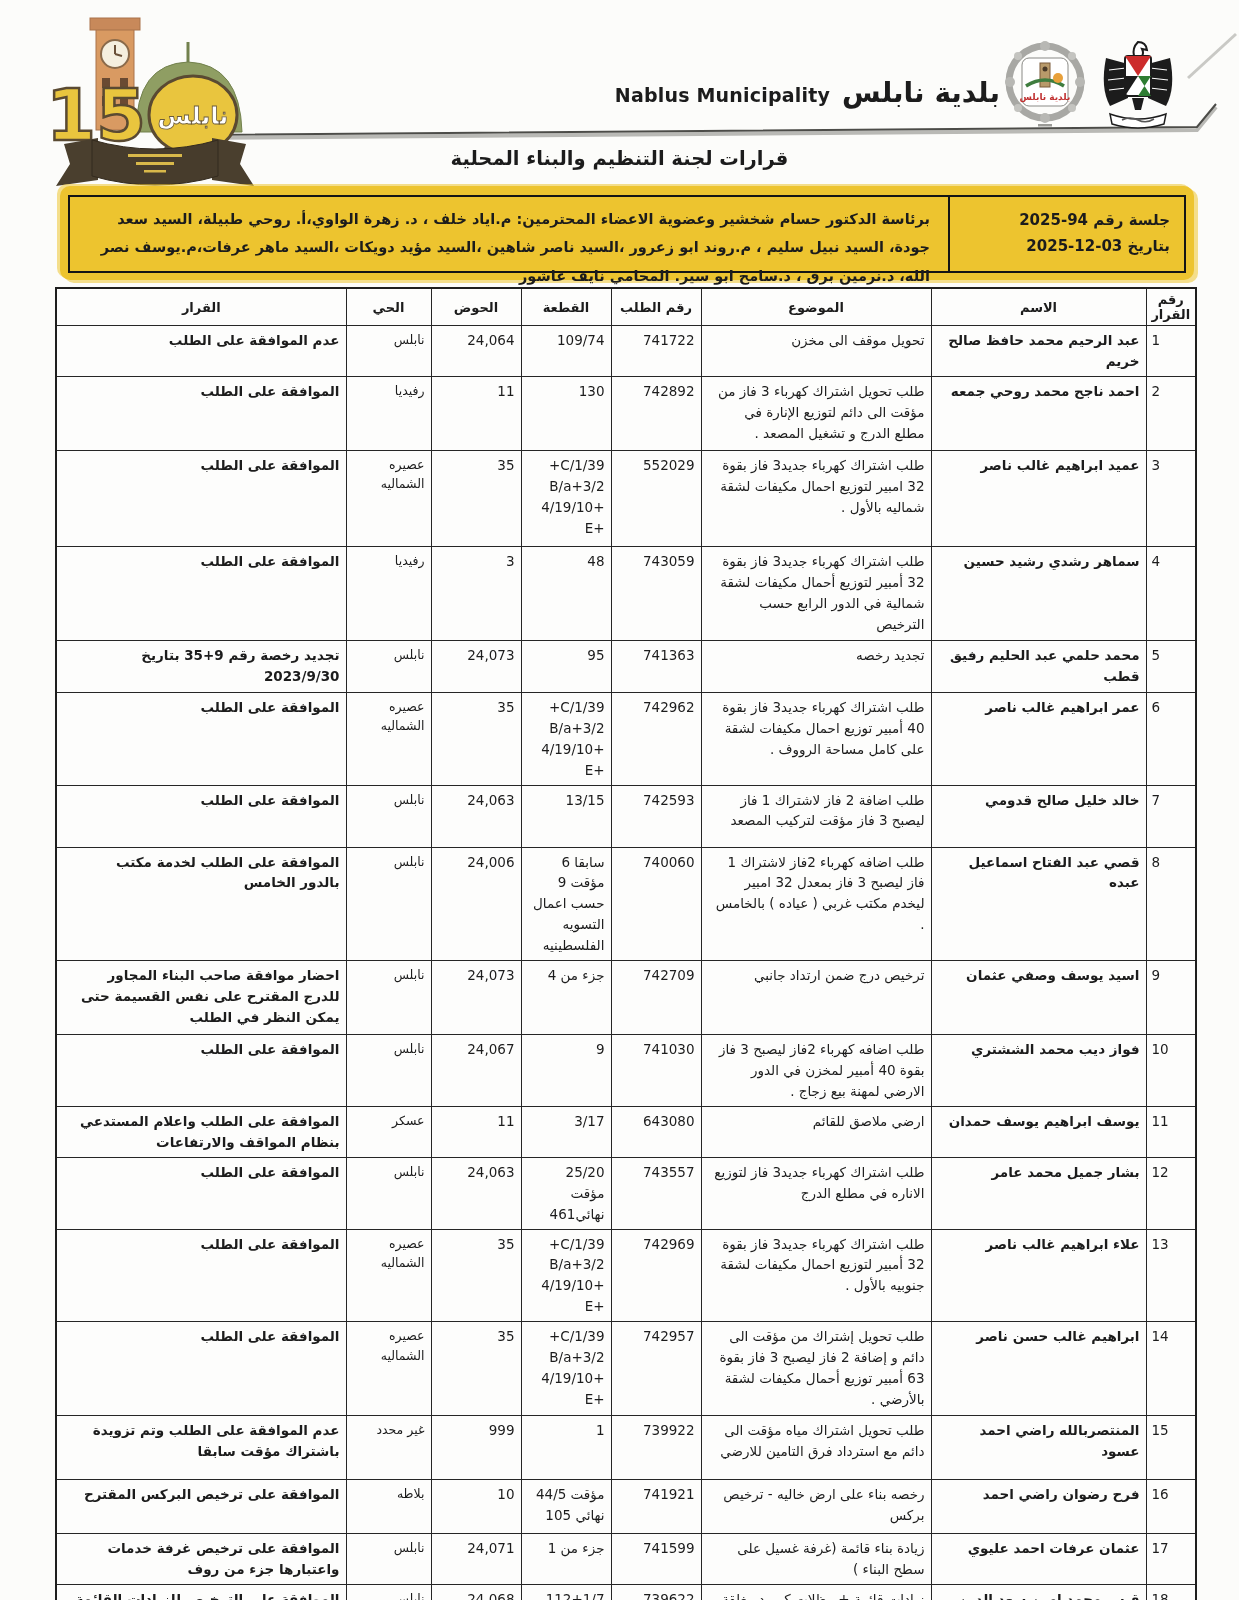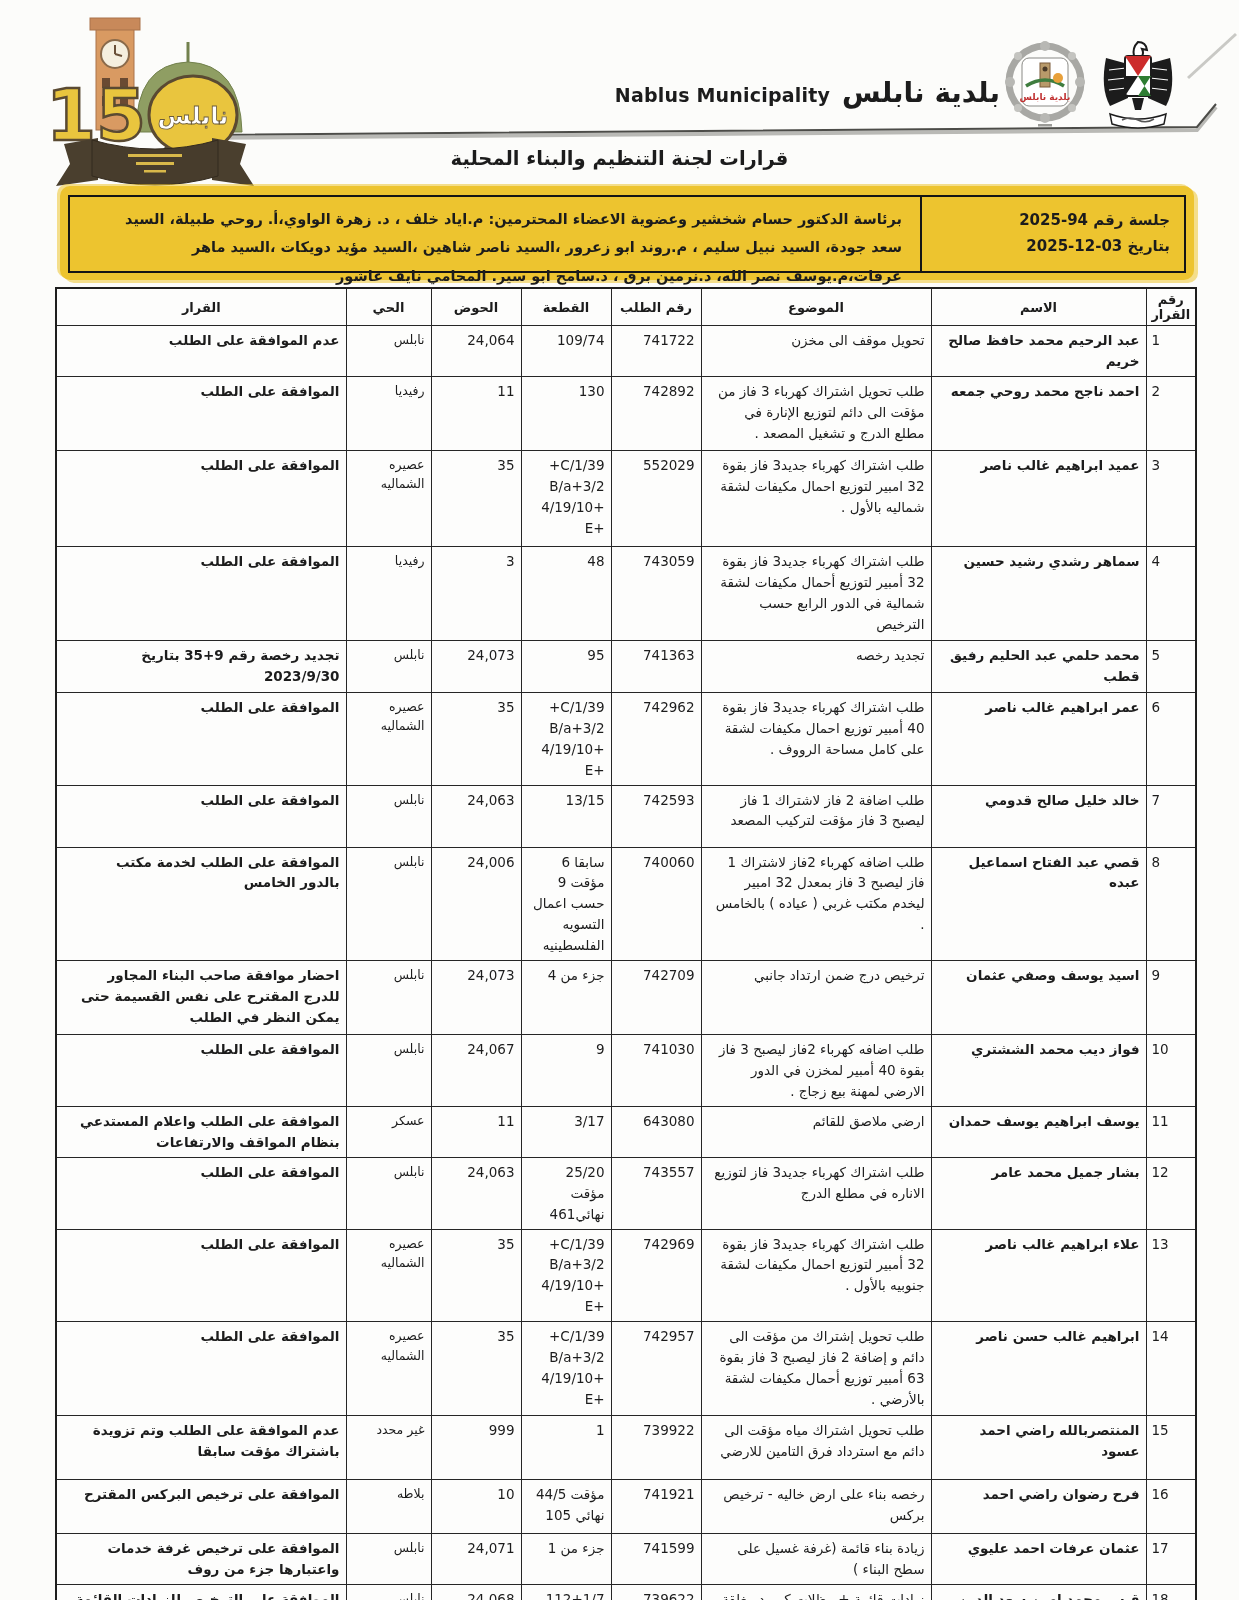--- a/index.html
+++ b/index.html
@@ -19,21 +19,21 @@
   .header-rule { position:absolute; left:0; top:0; width:1239px; height:190px; pointer-events:none; }
   .doc-title { position:absolute; top:147px; left:0; right:0; text-align:center; direction:rtl;
                font-size:19.5px; font-weight:bold; }
 
   
   .session-box { position:absolute; left:60px; top:186px; width:1134px; height:94px;
                  background:#edc42f; border-radius:10px;
                  box-shadow:4px 3px 0 0 rgba(237,196,47,.55), -3px -2px 0 0 rgba(237,196,47,.55); }
   .session-inner { position:absolute; top:9px; bottom:7px; left:8px; right:8px;
                    border:2px solid #151515; display:flex; direction:rtl; background:transparent; }
-  .session-meta { width:264px; border-inline-end:2px solid #151515; padding:10px 14px 0 8px;
+  .session-meta { width:236px; border-inline-end:2px solid #151515; padding:10px 14px 0 8px;
                   font-size:15px; font-weight:bold; line-height:1.75; text-align:right; white-space:nowrap; }
   .session-attendees { flex:1; padding:8px 18px 0 26px; font-size:14.5px; font-weight:bold;
                        line-height:1.95; text-align:right; }
 
   
   .table-wrap { position:absolute; left:55px; top:287px; width:1140px; }
   table.doc-table { width:1140px; border-collapse:collapse; direction:rtl; table-layout:fixed;
                     background:#fdfdfc; }
   .doc-table th { border:1.6px solid #262626; font-size:13px; font-weight:bold;
                   padding:3px 4px; text-align:center; }

